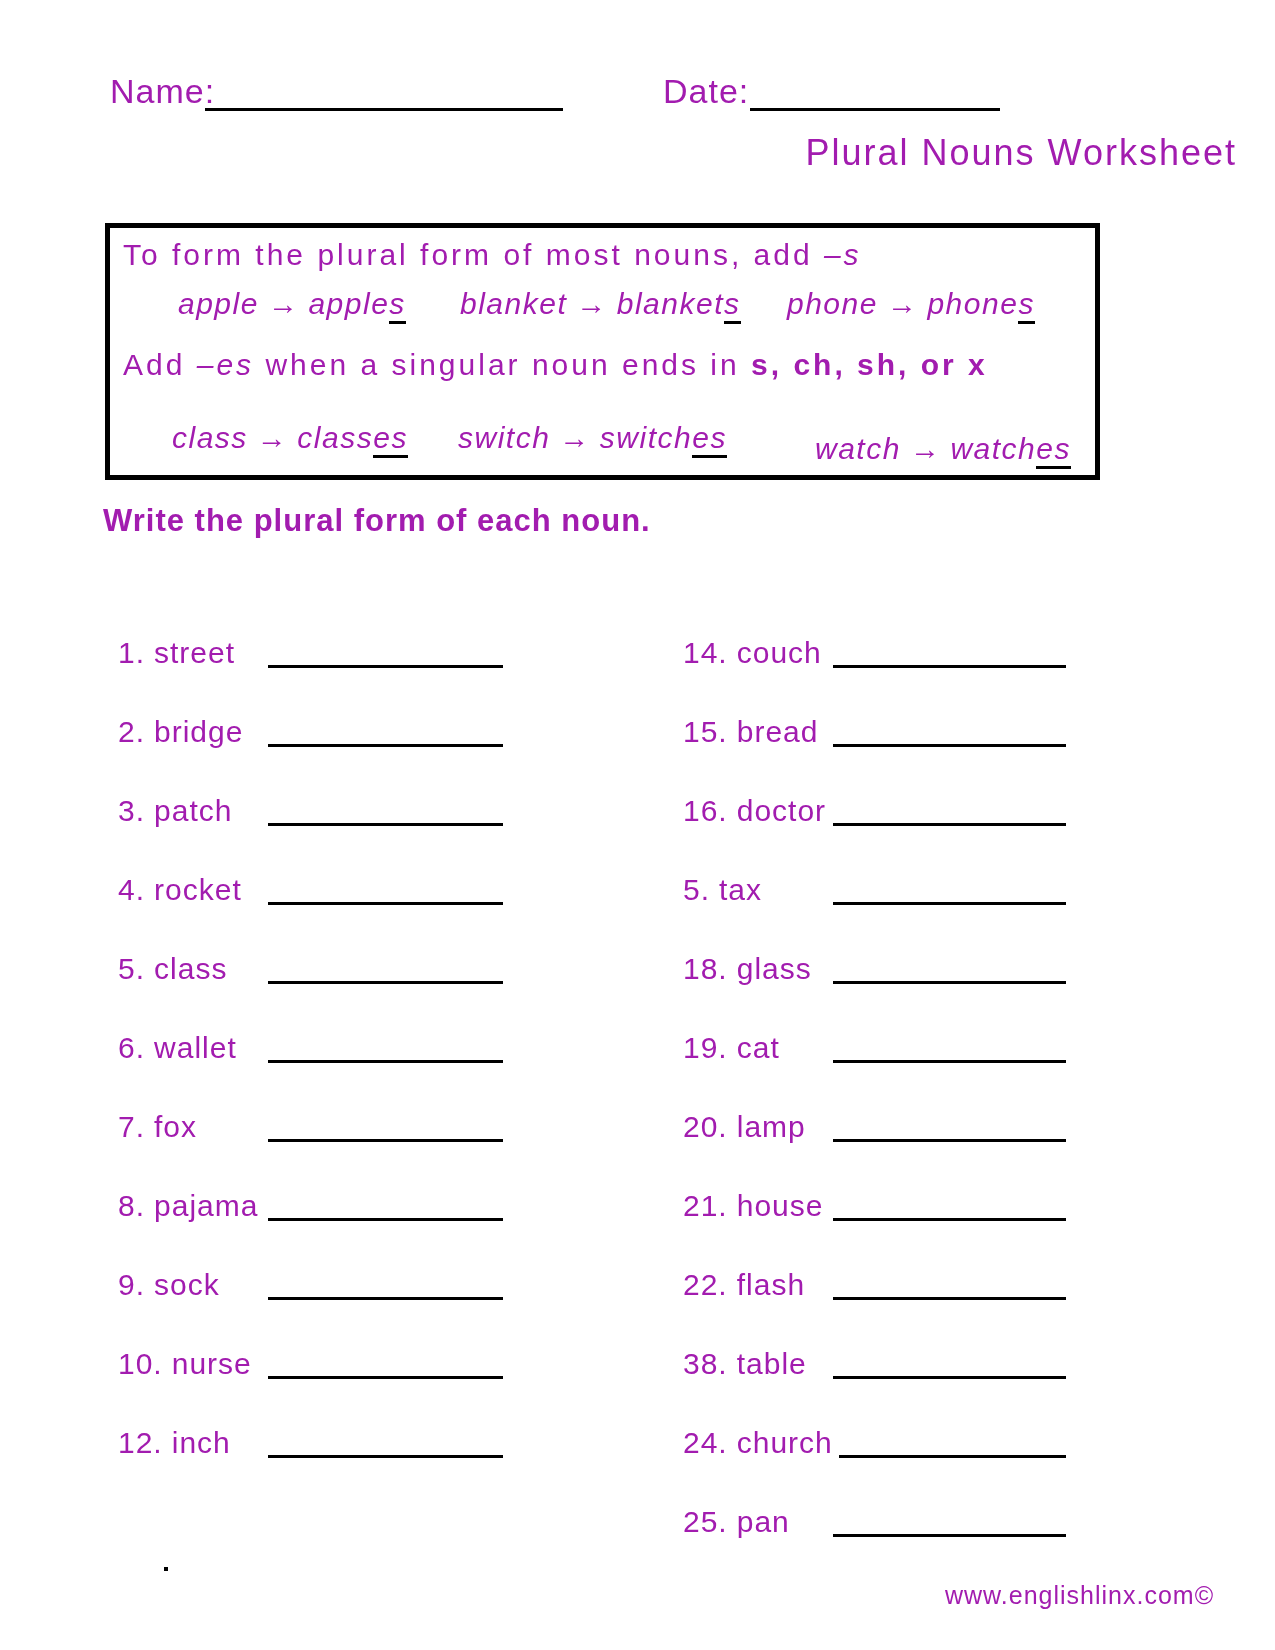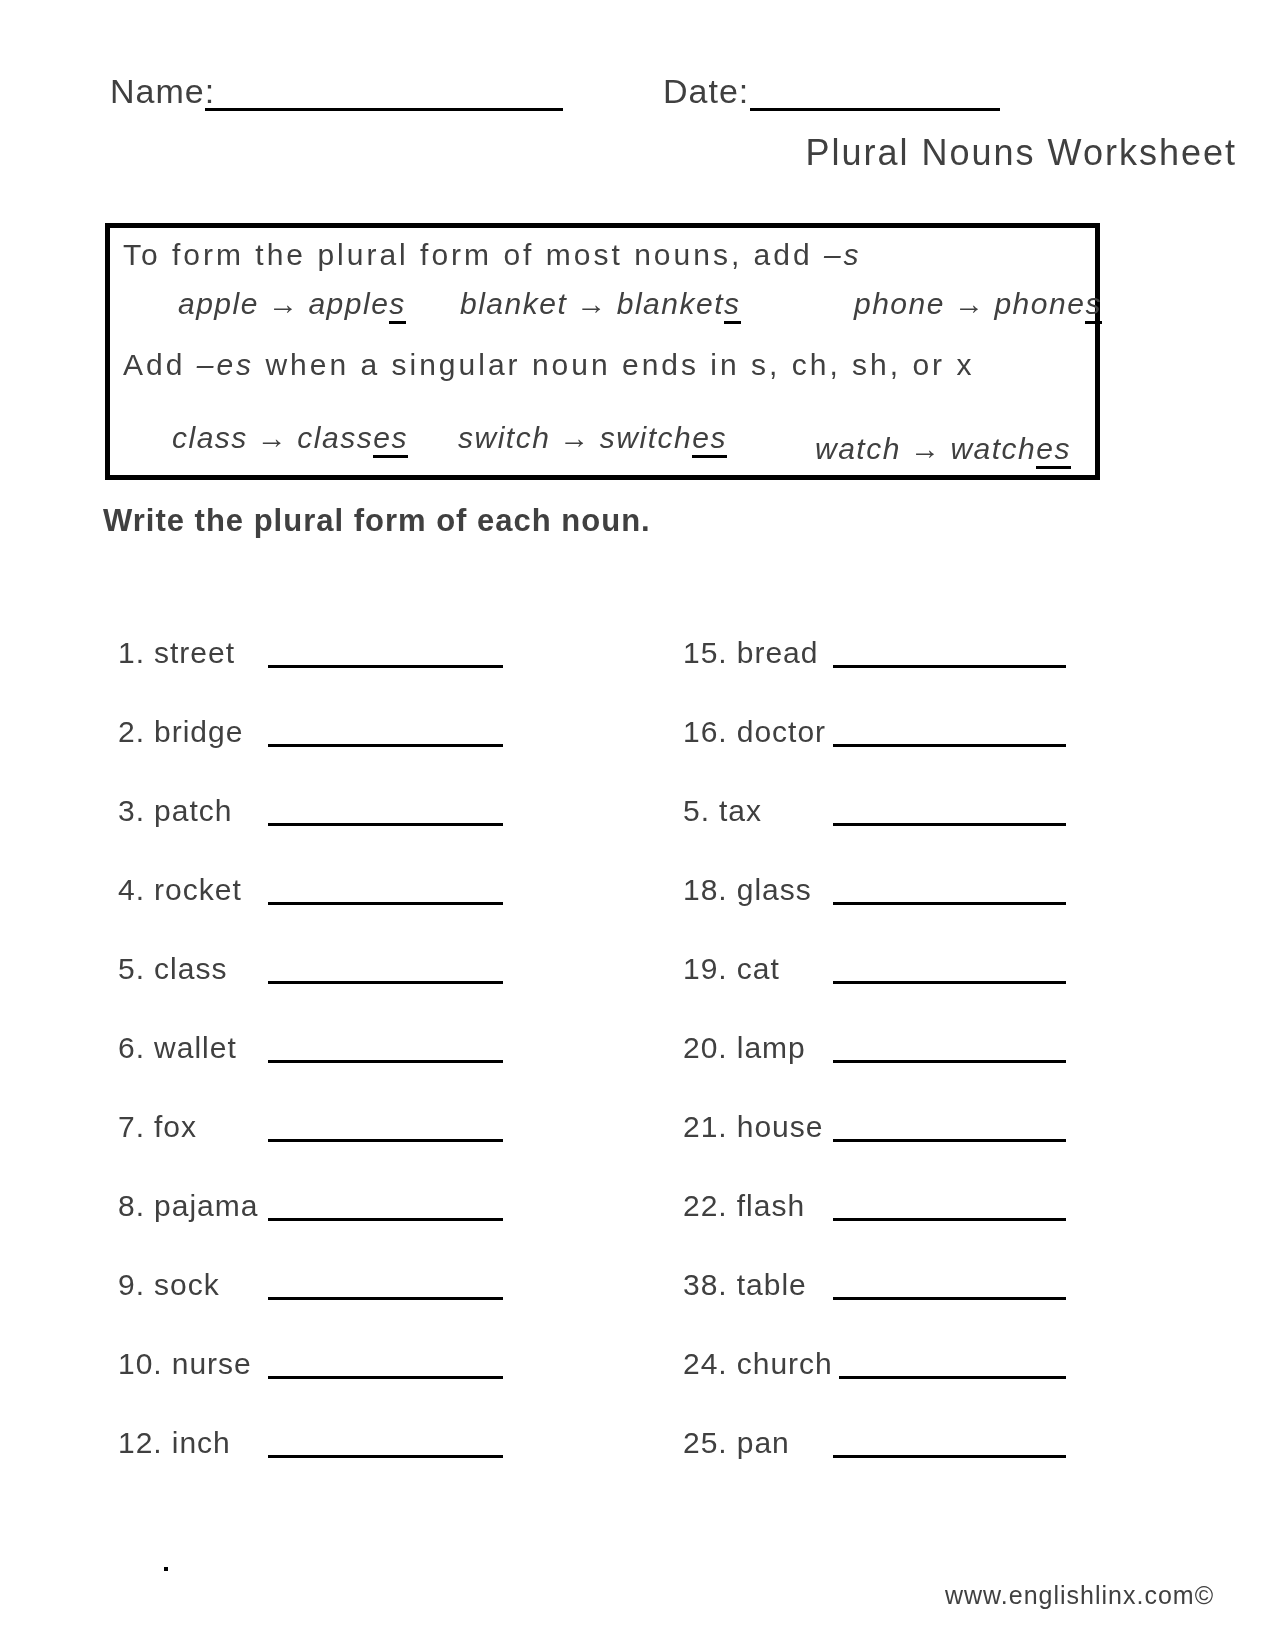--- a/index.html
+++ b/index.html
@@ -1,38 +1,38 @@
 <!DOCTYPE html>
 <html><head>
 <meta charset="utf-8">
 <style>
   html,body { margin:0; padding:0; background:#fff; }
   .page {
     position:relative; width:1237px; height:1650px; background:#ffffff;
-    font-family:"Liberation Sans","DejaVu Sans",sans-serif; color:#404040;
+    font-family:"Liberation Sans","DejaVu Sans",sans-serif; color:#a21caf;
     overflow:hidden;
   }
   
   .hdr-label { position:absolute; font-size:34px; letter-spacing:1px; }
   .name-label { left:110px; top:72px; }
   .date-label { left:663px; top:72px; }
   .hline { position:absolute; border-top:3px solid #000; height:0; }
   .name-line { left:205px; top:108px; width:358px; }
   .date-line { left:750px; top:108px; width:250px; }
   
   .title { position:absolute; left:0; right:0; top:132px; text-align:right;
            font-size:36px; letter-spacing:2px; }
   
   .rules-box { position:absolute; left:105px; top:223px; width:995px; height:257px;
                border:5px solid #000; box-sizing:border-box; }
   .rule-line { position:absolute; left:13px; font-size:30px; letter-spacing:3px; white-space:nowrap; }
   .rule1-line { top:10px; }
   .rule2-line { top:120px; }
   .it { font-style:italic; }
-  .bold { font-weight:normal; }
+  .bold { font-weight:bold; }
   .ex { position:absolute; font-size:30px; font-style:italic; letter-spacing:1.5px; white-space:nowrap; }
   .ex .arrow { margin:0 9px; font-style:normal; }
   .uline { border-bottom:3px solid #000; padding-bottom:1px; }
   
   .prompt { position:absolute; left:103px; top:503px; font-size:31px; font-weight:bold; letter-spacing:1px; }
   
   .col { position:absolute; top:613px; }
   .col-left  { left:118px; width:385px; }
   .col-right { left:683px; width:383px; }
   .wrow { display:flex; align-items:center; height:79px; }
@@ -61,21 +61,21 @@
     <div class="rule-line rule1-line">
       <span>To form the plural form of most nouns, add </span><span class="it">–s</span>
     </div>
 
     <span class="ex" style="top:59px; left:68px;">
       <span>apple</span><span class="arrow">→</span><span><span>apple</span><span class="uline">s</span></span>
     </span>
     <span class="ex" style="top:59px; left:350px;">
       <span>blanket</span><span class="arrow">→</span><span><span>blanket</span><span class="uline">s</span></span>
     </span>
-    <span class="ex" style="top:59px; left:744px;">
+    <span class="ex" style="top:59px; left:677px;">
       <span>phone</span><span class="arrow">→</span><span><span>phone</span><span class="uline">s</span></span>
     </span>
 
     <div class="rule-line rule2-line">
       <span>Add </span><span class="it">–es</span><span> when a singular noun ends in </span><span class="bold">s, ch, sh, or x</span>
     </div>
 
     <span class="ex" style="top:193px; left:62px;">
       <span>class</span><span class="arrow">→</span><span><span>class</span><span class="uline">es</span></span>
     </span>
@@ -131,20 +131,24 @@
       <span class="blank"></span>
     </div>
     <div class="wrow">
       <span class="wlabel"><span class="wnum">12.</span><span class="wword">inch</span></span>
       <span class="blank"></span>
     </div>
   </div>
 
   <div class="col col-right">
     <div class="wrow">
+      <span class="wlabel"><span class="wnum">14.</span><span class="wword">couch</span></span>
+      <span class="blank"></span>
+    </div>
+    <div class="wrow">
       <span class="wlabel"><span class="wnum">15.</span><span class="wword">bread</span></span>
       <span class="blank"></span>
     </div>
     <div class="wrow">
       <span class="wlabel"><span class="wnum">16.</span><span class="wword">doctor</span></span>
       <span class="blank"></span>
     </div>
     <div class="wrow">
       <span class="wlabel"><span class="wnum">5.</span><span class="wword">tax</span></span>
       <span class="blank"></span>

